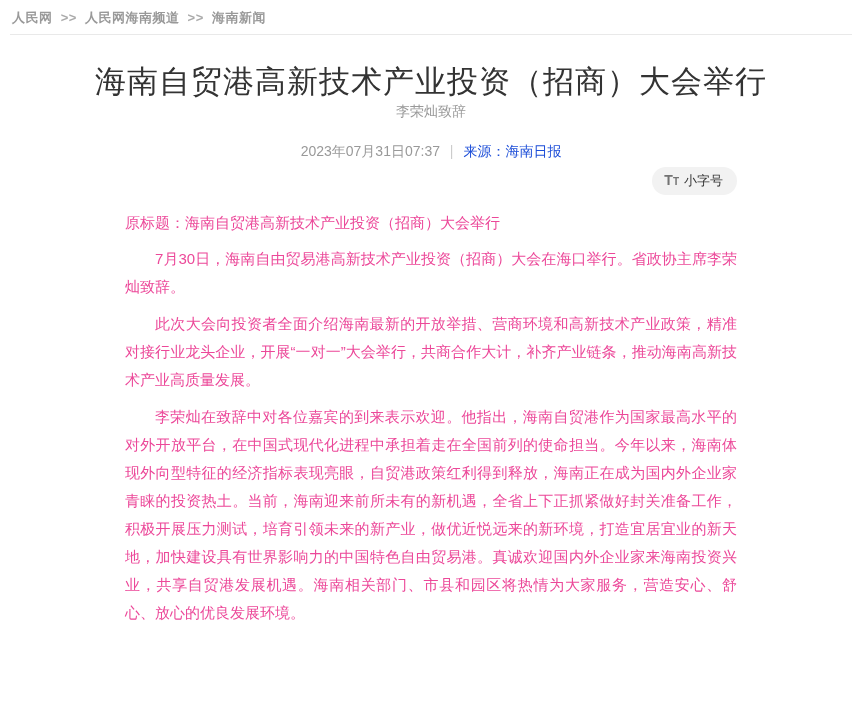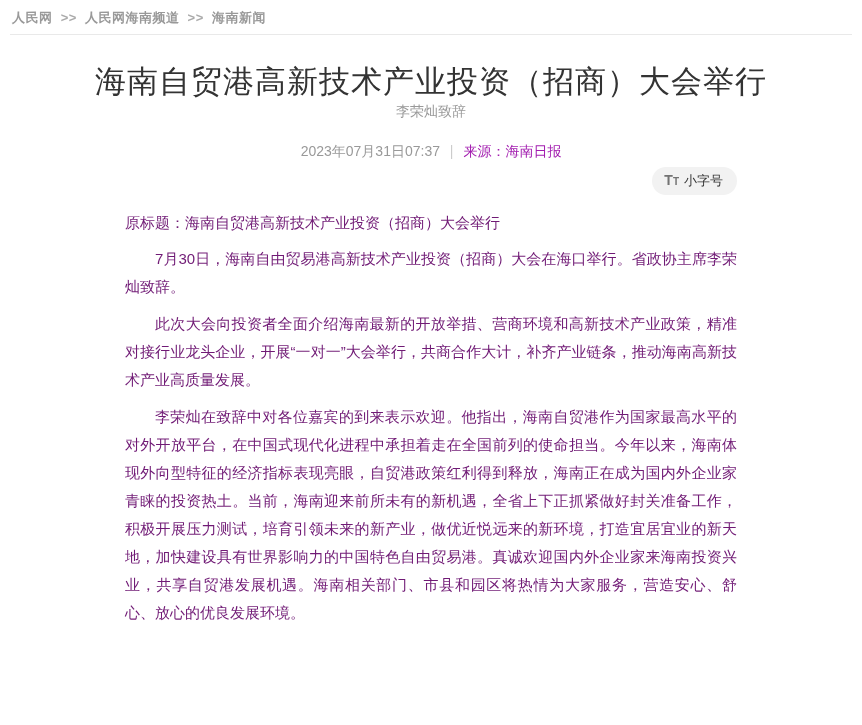--- a/index.html
+++ b/index.html
@@ -41,21 +41,21 @@
     margin-top: 0;
     font-size: 14px;
     color: #999999;
   }
   .meta-line {
     margin-top: 22px;
     font-size: 14px;
     color: #999999;
   }
   .meta-line .pipe { color: #cccccc; margin: 0 6px; }
-  .meta-line .src { color: #a21caf; }
+  .meta-line .src { color: #1d4ed8; }
   
   .tools-row {
     width: 612px;
     margin: 6px auto 0 auto;
     text-align: right;
     padding-right: 0;
   }
   .font-size-btn {
     display: inline-block;
     background: #f2f2f2;
@@ -68,21 +68,21 @@
     font-family: inherit;
   }
   .tt-icon { display: inline-block; margin-right: 5px; color: #737373; }
   .tt-icon .t-big { font-size: 14px; font-weight: 600; }
   .tt-icon .t-small { font-size: 10px; font-weight: 600; }
   
   .article-body {
     width: 612px;
     margin: 16px auto 0 auto;
     font-size: 15px;
-    color: #701a75;
+    color: #ec4899;
   }
   .original-title {
     line-height: 24px;
     margin-bottom: 10px;
   }
   .article-body p.para {
     text-indent: 2em;
     line-height: 28px;
     margin-bottom: 9px;
     text-align: justify;

